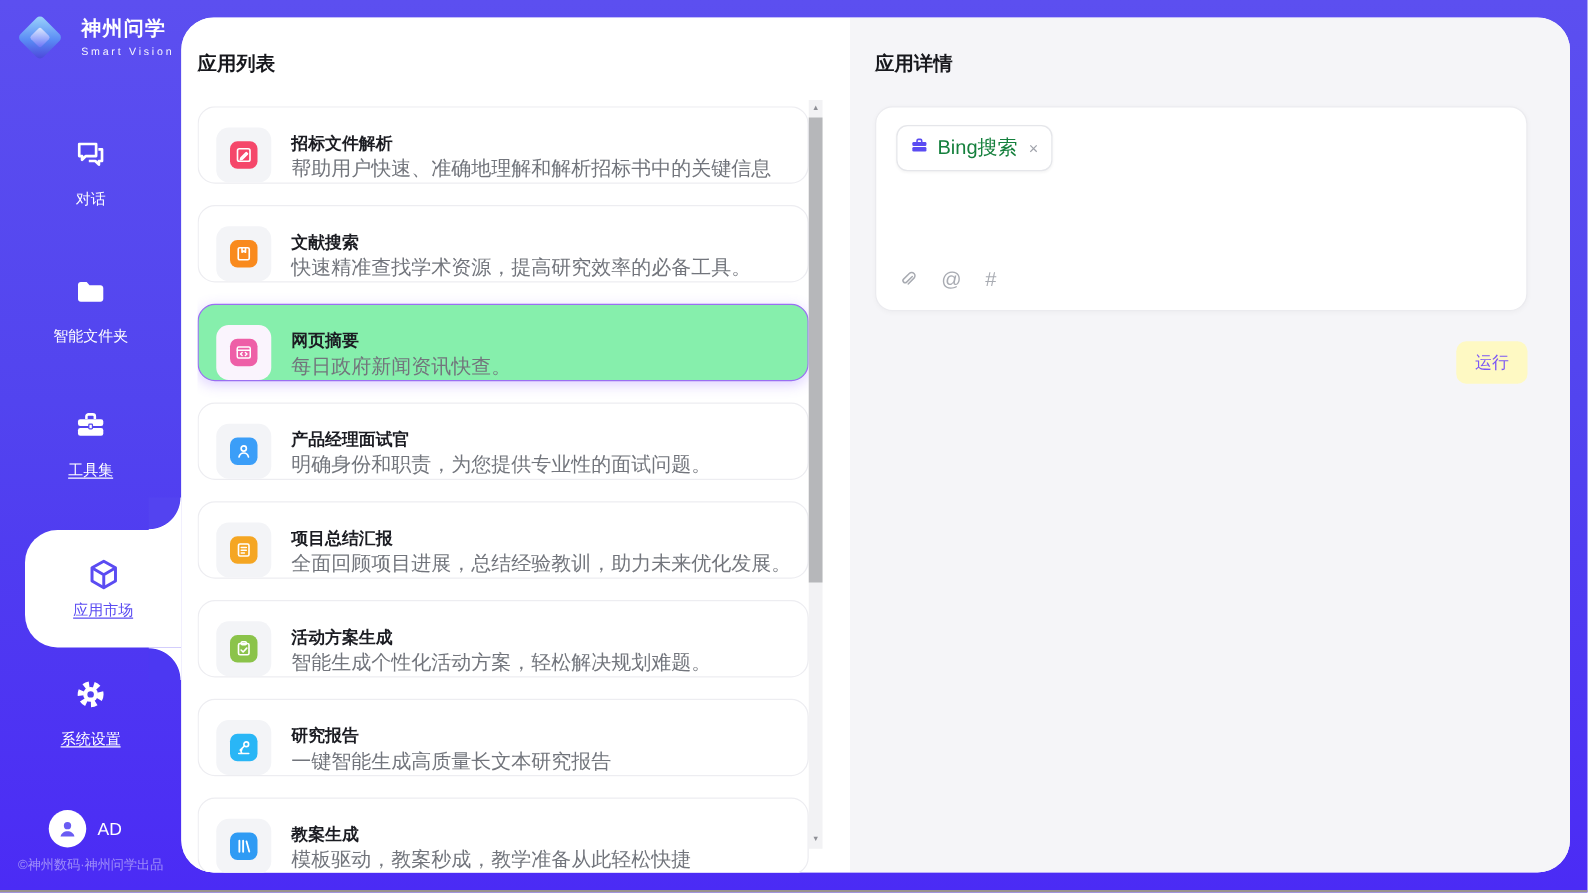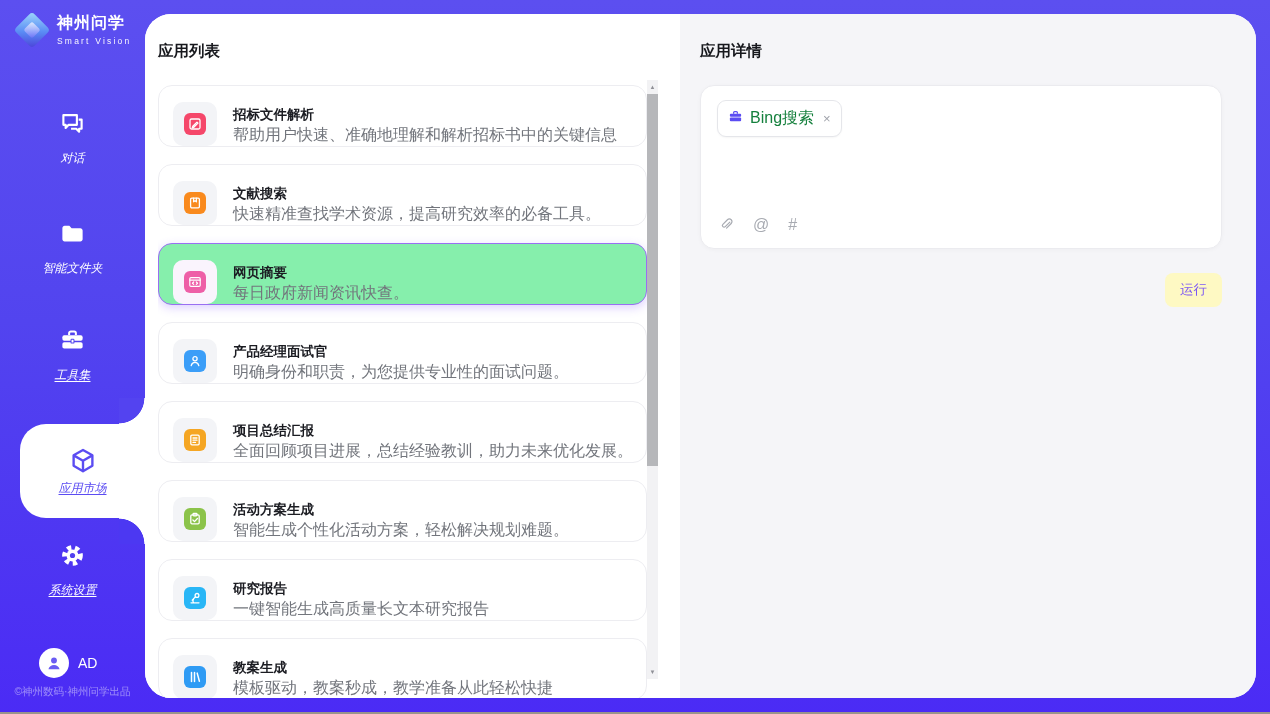--- a/index.html
+++ b/index.html
@@ -6,33 +6,33 @@
   html,body { width:1270px; height:714px; overflow:hidden; }
   body {
     font-family:"Liberation Sans","DejaVu Sans",sans-serif;
     position:relative;
     background:linear-gradient(180deg,#5C4FF0 0%,#5244EF 45%,#4B2BF5 100%);
   }
   .bottom-edge { position:absolute; left:0; right:0; bottom:0; height:2px; background:#99948c; z-index:9; }
 
   
   .sidebar { position:absolute; left:0; top:0; width:145px; height:100%; z-index:2; }
-  .logo { position:absolute; top:13px; left:17px; display:flex; align-items:center; gap:10px; }
+  .logo { position:absolute; top:13px; left:17px; display:flex; align-items:center; gap:18px; }
   .logo-diamond { width:30px; height:30px; position:relative; }
   .logo-diamond .d1 { position:absolute; inset:2px; transform:rotate(45deg);
     background:linear-gradient(135deg,#9fd8fb 0%,#5a8cf5 55%,#4b41d8 100%); border-radius:4px; }
   .logo-diamond .d2 { position:absolute; inset:9px; transform:rotate(45deg);
     background:linear-gradient(135deg,rgba(255,255,255,.75),rgba(120,110,255,.55)); border-radius:2px; }
   .logo-text { display:flex; flex-direction:column; color:#fff; }
   .logo-title { font-size:16px; font-weight:700; letter-spacing:1px; }
   .logo-sub { font-size:8.5px; letter-spacing:2.2px; margin-top:2px; opacity:.95; }
 
   .nav-item { position:absolute; left:0; width:145px; display:flex; flex-direction:column;
     align-items:center; gap:9px; color:#fff; cursor:pointer; }
-  .nav-label { font-size:12px; color:#fff;font-style:italic; }
+  .nav-label { font-size:12px; color:#fff; }
   .nav-label.u { text-decoration:underline; text-underline-offset:2px; }
   .ni-1 { top:110px; } .ni-2 { top:220px; } .ni-3 { top:327px; } .ni-5 { top:542px; }
 
   .nav-active { position:absolute; top:424px; left:20px; right:0; height:94px; background:#fff;
     border-radius:26px 0 0 26px; display:flex; flex-direction:column; align-items:center;
     justify-content:center; cursor:pointer; }
   .nav-active::before { content:""; position:absolute; right:0; top:-26px; width:26px; height:26px;
     background:radial-gradient(circle 26px at 0 0,#5343f0 25px,#fff 25.7px); }
   .nav-active::after { content:""; position:absolute; right:0; bottom:-26px; width:26px; height:26px;
     background:radial-gradient(circle 26px at 0 100%,#4c38f2 25px,#fff 25.7px); }

